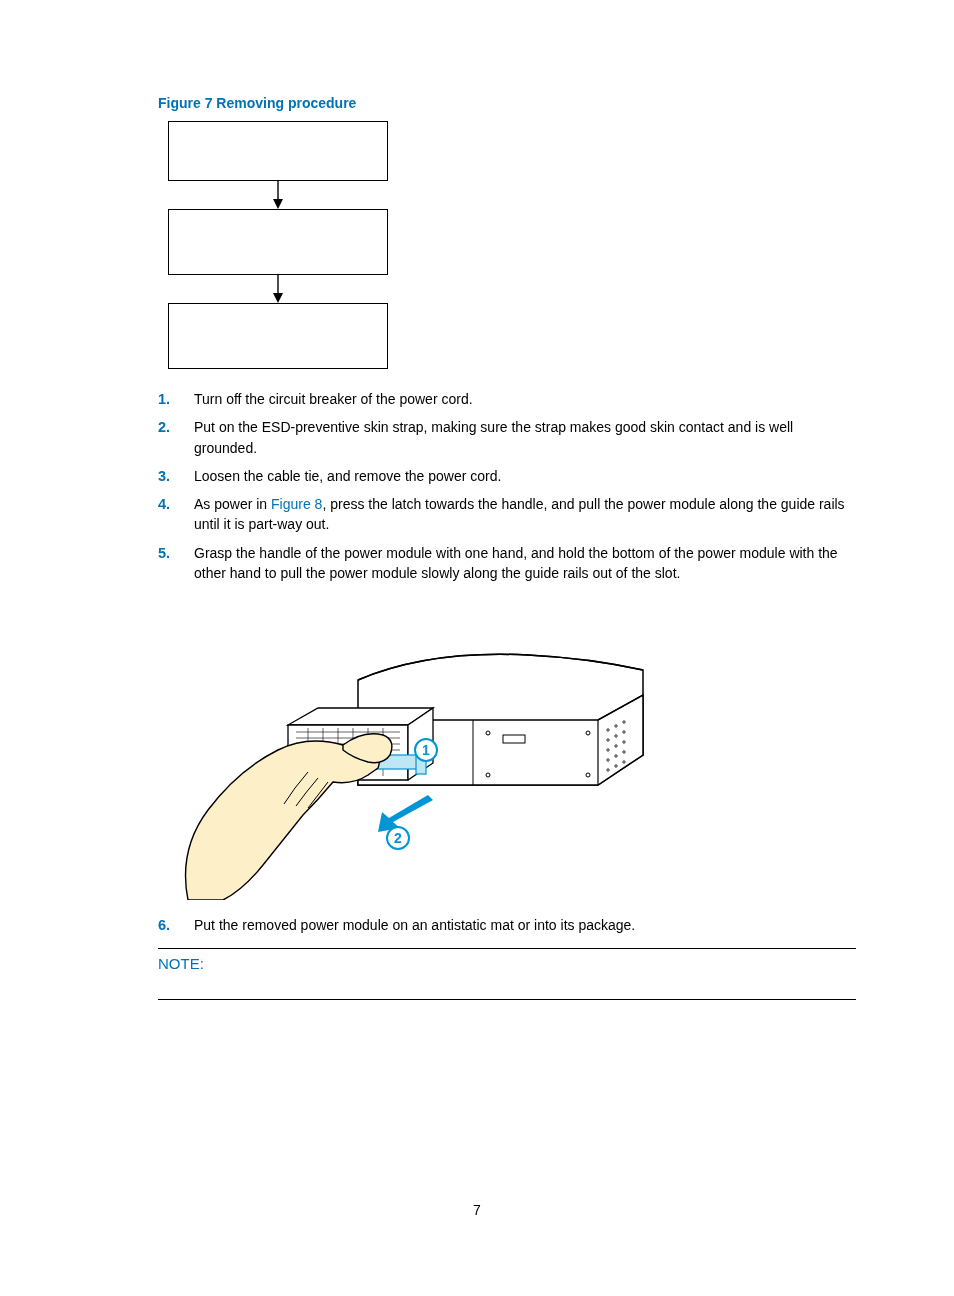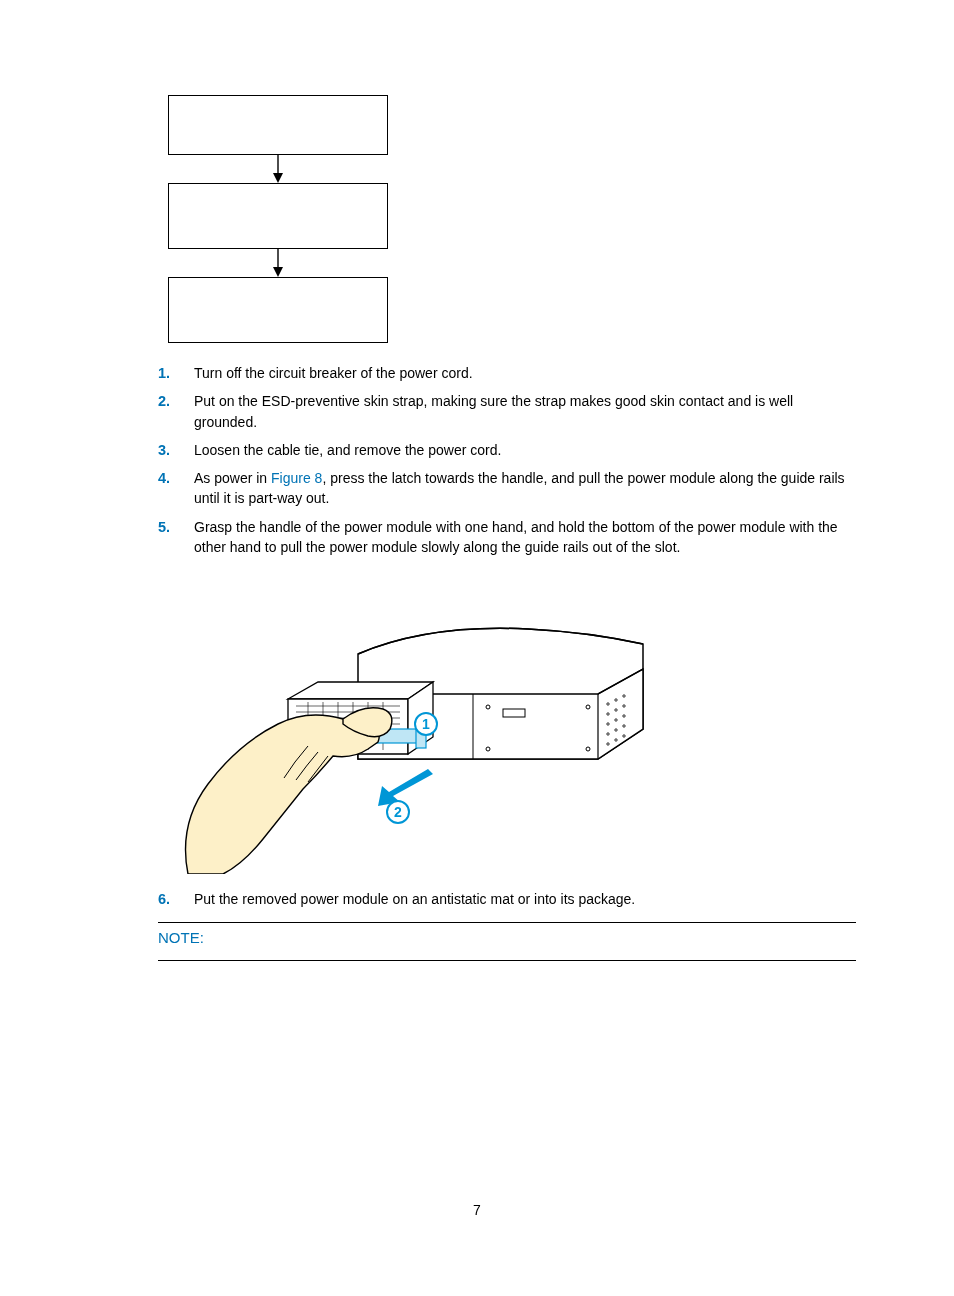--- a/index.html
+++ b/index.html
@@ -72,21 +72,21 @@
     margin-bottom: 10px;
   }
   .callout {
     fill:#fff; stroke:#0096d6; stroke-width:2;
   }
   .callout-text { fill:#0096d6; font-weight:bold; font-size:14px; font-family:Arial; }
   .note-block {
     border-top: 1px solid #000;
     border-bottom: 1px solid #000;
     margin-top: 10px;
-    padding: 6px 0 8px 0;
+    padding: 6px 0 21px 0;
   }
   .note-title {
     color: #0073b5;
     font-size: 15px;
     margin-bottom: 6px;
   }
   .note-body {
     font-size: 14.5px;
     line-height: 1.45;
   }
@@ -97,20 +97,21 @@
     width: 100%;
     text-align: center;
     font-size: 14px;
   }
 </style>
 </head>
 <body>
 
 <div class="page">
 
+  <div class="fig-caption">Figure 7 Removing procedure</div>
 
   <div class="flowchart">
     <div class="fc-box"></div>
     <div class="fc-arrow">
       <svg width="20" height="28">
           <line x1="10" y1="0" x2="10" y2="20" stroke="#000" stroke-width="1.4"></line>
           <polygon points="10,28 5,18 15,18" fill="#000"></polygon>
         </svg>
     </div>
     <div class="fc-box tall"></div>

